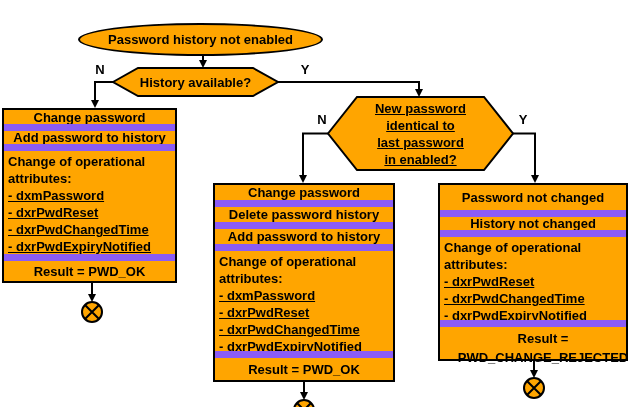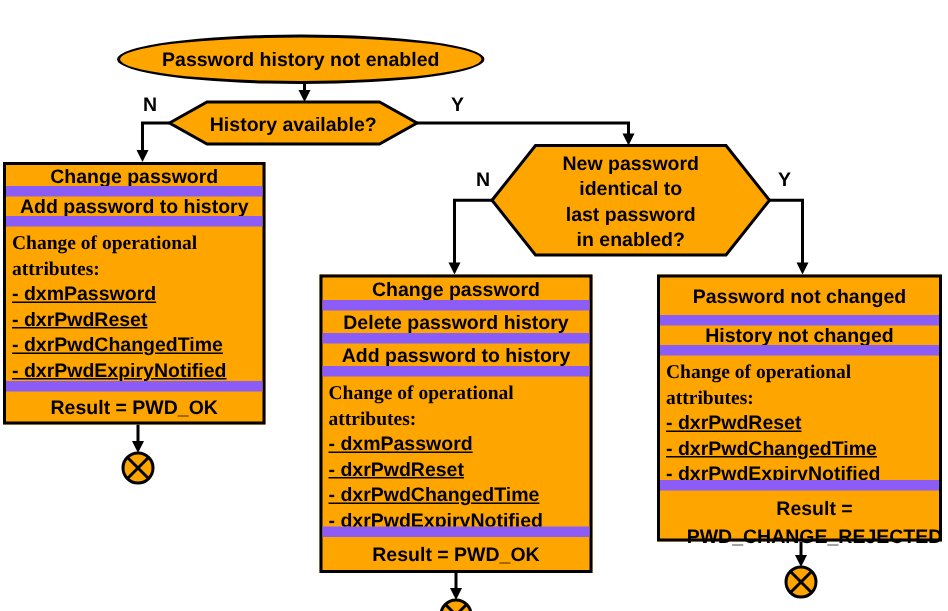--- a/index.html
+++ b/index.html
@@ -17,21 +17,21 @@
   .hex-label{font-size:13px;line-height:17px;flex-direction:column;}
   .branch{position:absolute;width:20px;font-size:13px;text-align:center;}
   .pbox{
     position:absolute;box-sizing:border-box;background:#FFA500;border:2px solid #000;
     font-size:13px;
   }
   .row{box-sizing:border-box;border-bottom:7px solid #8b5cf6;display:flex;align-items:center;justify-content:center;text-align:center;overflow:hidden;}
   .row.last{border-bottom:none;}
   .row.attrs{display:block;text-align:left;padding:2px 4px 0 4px;line-height:17px;}
   .attr-line{white-space:nowrap;text-decoration:underline;}
-  .attr-title{white-space:normal;font-family:Liberation Serif, serif;}
+  .attr-title{white-space:normal;}
   .result2{line-height:19px;flex-direction:column;padding-left:20px;}
   
   #box-left{left:2px;top:88px;width:175px;height:175px;}
   #box-left .r1{height:21px;} #box-left .r2{height:20px;} #box-left .r3{height:110px;} #box-left .r4{height:20px;}
   
   #box-middle{left:213px;top:163px;width:182px;height:199px;}
   #box-middle .r1{height:22px;} #box-middle .r2{height:22px;} #box-middle .r3{height:22px;}
   #box-middle .r4{height:107px;} #box-middle .r5{height:22px;}
   
   #box-right{left:438px;top:163px;width:190px;height:178px;}
@@ -79,21 +79,21 @@
 
   <div class="ellipse">
     <span>Password history not enabled</span>
   </div>
 
   <div class="node-text hex-label" style="left:113px;top:48px;width:165px;height:28px;">History available?</div>
 
   <div class="branch" style="left:90px;top:42px;">N</div>
   <div class="branch" style="left:295px;top:42px;">Y</div>
 
-  <div class="node-text hex-label" style="left:328px;top:77px;width:185px;height:73px;">
+  <div class="node-text hex-label" style="left:328px;top:77px;width:185px;height:73px;text-decoration:underline;">
     <div>New password</div>
     <div>identical to</div>
     <div>last password</div>
     <div>in enabled?</div>
   </div>
 
   <div class="branch" style="left:312px;top:92px;">N</div>
   <div class="branch" style="left:513px;top:92px;">Y</div>
 
   <div id="box-left" class="pbox">

